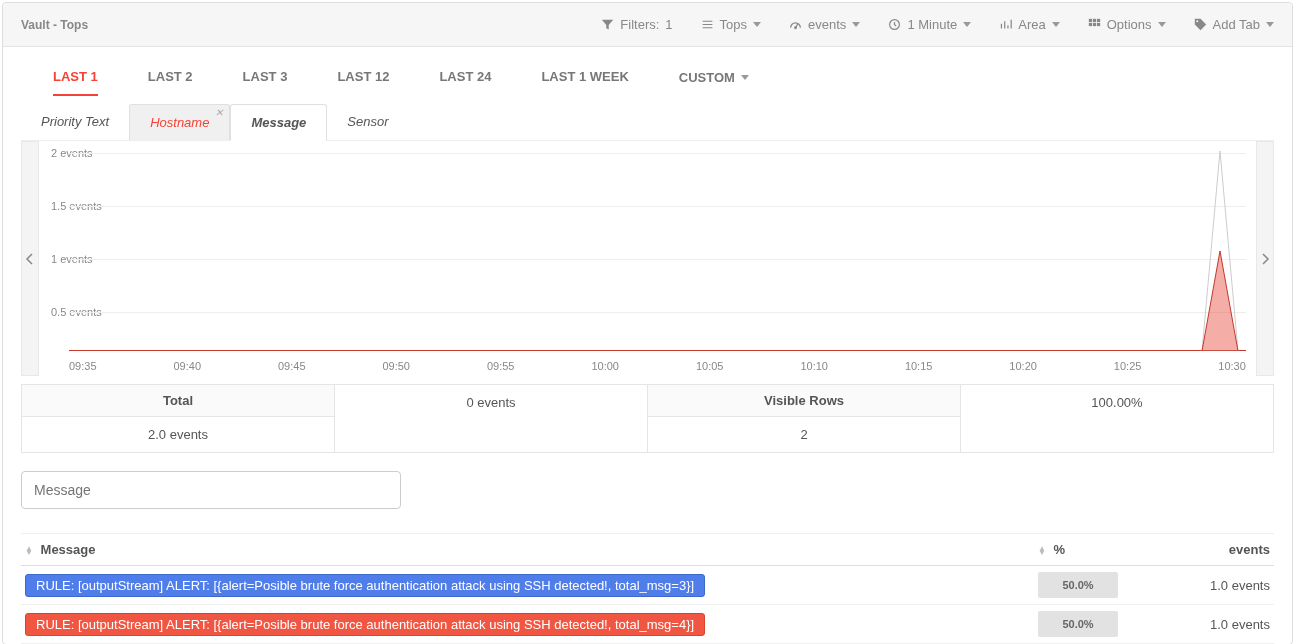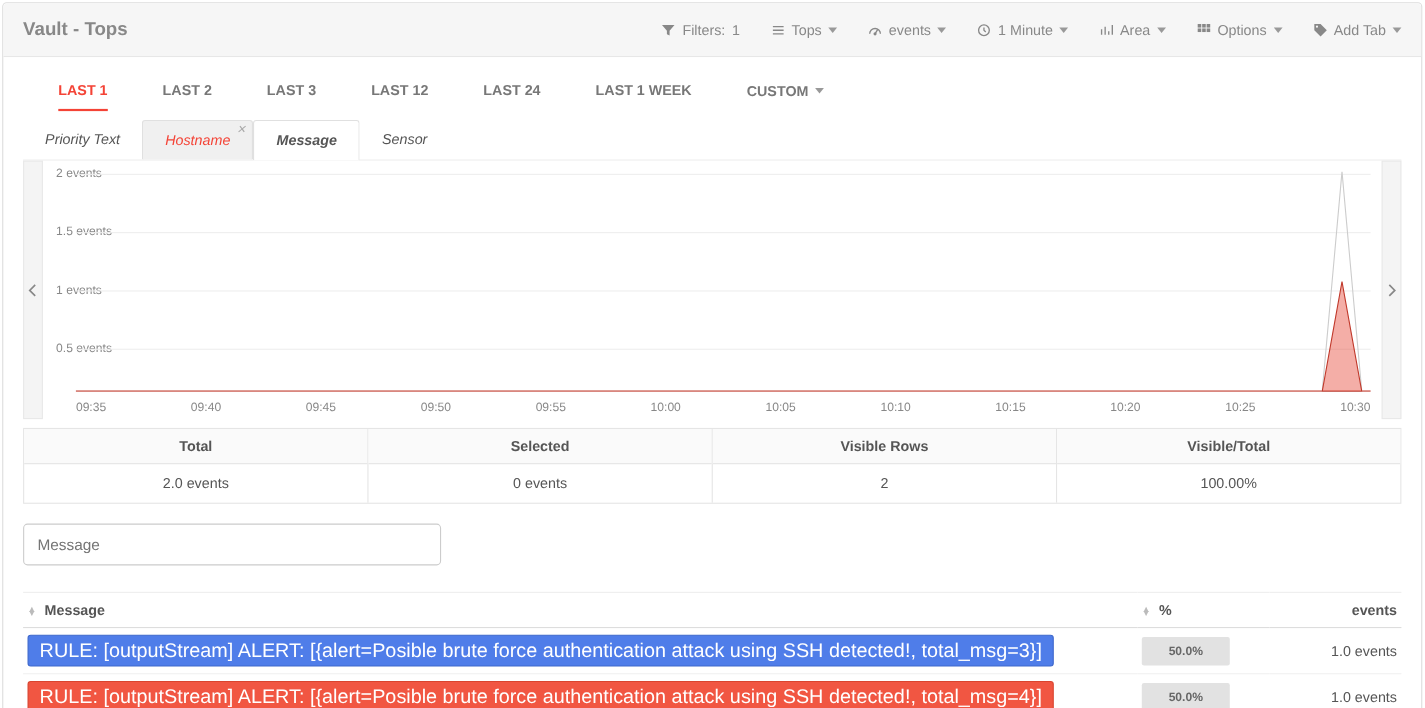--- a/index.html
+++ b/index.html
@@ -19,21 +19,21 @@
   .header {
     background: #f6f6f6;
     border-bottom: 1px solid #e5e5e5;
     border-radius: 4px 4px 0 0;
     padding: 14px 18px;
     display: flex;
     align-items: center;
     font-weight: 600;
     color: #888;
   }
-  .header .title { font-size: 17px; color: #888; font-weight: 600; }
+  .header .title { font-size: 12px; color: #888; font-weight: 600; }
   .header .toolbar { margin-left: auto; display: flex; gap: 28px; font-size: 13px; color: #888; font-weight: 500;}
   .toolbar .tb-item { display: inline-flex; align-items: center; gap: 6px; cursor: pointer; white-space: nowrap; }
   .caret-down {
     display:inline-block; width:0; height:0; border-left:4px solid transparent;
     border-right:4px solid transparent; border-top:5px solid #999;
   }
   svg.ico { width:13px; height:13px; stroke:#888; fill:none; stroke-width:1.5; }
   svg.ico.fill { fill:#888; stroke:none; }
 
   .body-pad { padding: 10px 18px 0 18px; }
@@ -81,21 +81,21 @@
     margin-top:18px; width:380px; border:1px solid #ccc; border-radius:4px;
     padding:10px 12px; font-size:14px; color:#444;
   }
 
   .data-table { width:100%; margin-top:24px; border-collapse:collapse;}
   .data-table th { text-align:left; font-weight:700; padding:8px 4px; border-top:1px solid #eee; border-bottom:1px solid #ddd; font-size:13px; color:#555;}
   .data-table th.right, .data-table td.right { text-align:right; }
   .data-table td { padding:6px 4px; border-bottom:1px solid #f0f0f0; font-size:13px; white-space:nowrap;}
   .sort-icon { display:inline-block; line-height:0.45; font-size:8px; color:#bbb; margin-right:4px; vertical-align:middle;}
   .badge {
-    display:inline-block; padding:3px 10px; border-radius:3px; color:#fff; font-size:18px;
+    display:inline-block; padding:3px 10px; border-radius:3px; color:#fff; font-size:13px;
   }
   .badge.blue { background:#4f7de9; border:1px solid #3e68cc;}
   .badge.red { background:#f15642; border:1px solid #d9442f;}
   .pct-bar {
     display:inline-flex; align-items:center; justify-content:center;
     width:80px; height:26px; background:#e2e2e2; border-radius:2px; font-size:11px; font-weight:700;
     color:#666;
   }
 </style>
 </head>
@@ -232,29 +232,27 @@
           </svg>
       </div>
     </div>
 
     <div class="stats-table">
       <div class="col">
         <div class="hd">Total</div>
         <div class="val">2.0 events</div>
       </div>
       <div class="col">
-        <div class="hd">Selected</div>
         <div class="val">0 events</div>
       </div>
       <div class="col">
         <div class="hd">Visible Rows</div>
         <div class="val">2</div>
       </div>
       <div class="col">
-        <div class="hd">Visible/Total</div>
         <div class="val">100.00%</div>
       </div>
     </div>
 
     <input class="filter-box" type="text" placeholder="Message" style="">
 
     <table class="data-table">
       <thead>
         <tr>
           <th>

